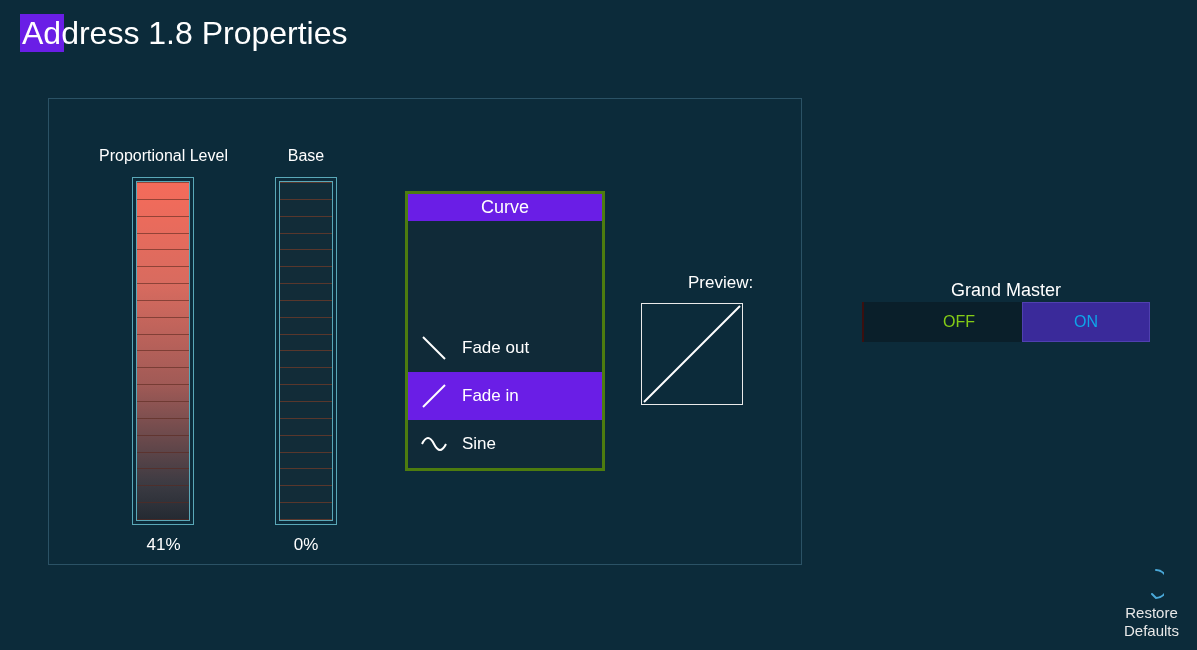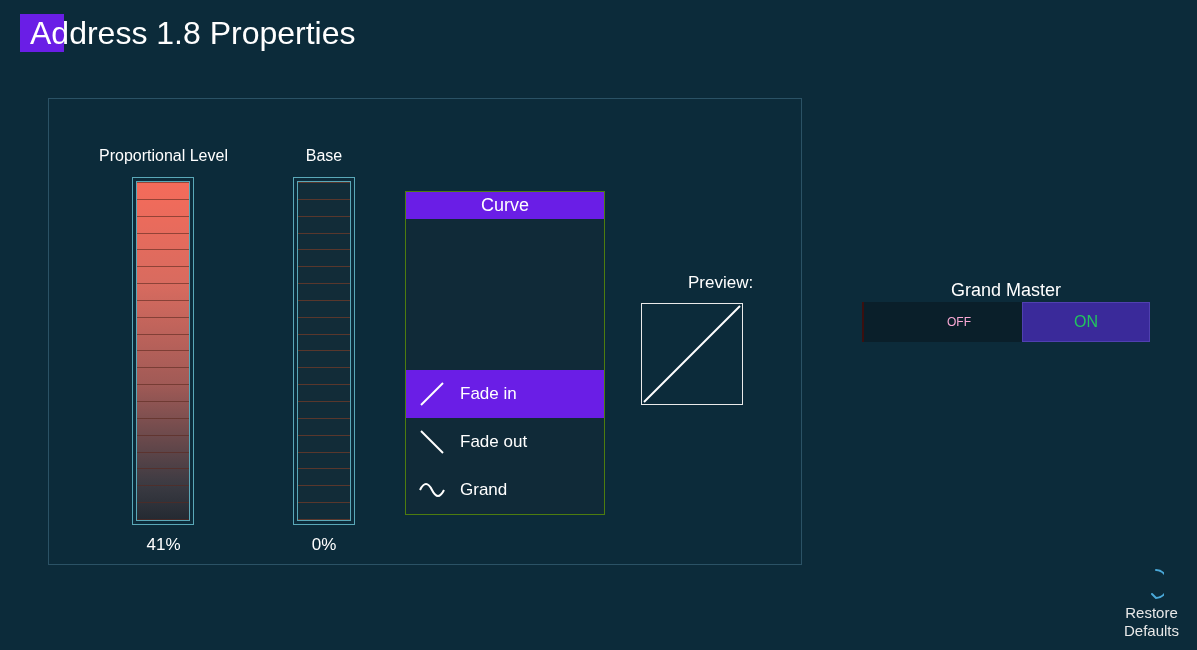--- a/index.html
+++ b/index.html
@@ -11,21 +11,20 @@
     color: #ffffff;
     position: relative;
     overflow: hidden;
   }
   .title-wrap {
     position: absolute;
     top: 14px;
     left: 20px;
     display: flex;
     align-items: center;
-    gap: 8px;
   }
   .title-badge {
     width: 44px;
     height: 38px;
     background: #6a1ee6;
     margin-right: -6px;
   }
   .title-text {
     font-size: 32px;
     font-weight: 300;
@@ -96,22 +95,22 @@
     margin-top: 10px;
     font-size: 17px;
     text-align: center;
   }
 
   .curve-panel {
     position: absolute;
     top: 92px;
     left: 356px;
     width: 200px;
-    height: 324px;
-    border: 1px solid #4d7c0f;
+    height: 280px;
+    border: 3px solid #4d7c0f;
     background: #102a38;
     display: flex;
     flex-direction: column;
   }
   .curve-header {
     background: #6a1ee6;
     color: #fefefe;
     text-align: center;
     font-size: 18px;
     padding: 3px 0;
@@ -166,34 +165,34 @@
   .gm-toggle {
     display: flex;
     height: 40px;
     background: #0a1f2a;
   }
   .gm-off {
     flex: 1;
     display: flex;
     align-items: center;
     justify-content: center;
-    font-size: 12px;
-    color: #f9a8d4;
+    font-size: 16px;
+    color: #84cc16;
     border-left: 2px solid #3a1010;
     cursor: pointer;
     padding-left: 32px;
   }
   .gm-on {
     flex: 1;
     display: flex;
     align-items: center;
     justify-content: center;
     font-size: 16px;
     background: #3a2a9a;
-    color: #22c55e;
+    color: #0ea5e9;
     border: 1px solid #5040b0;
     cursor: pointer;
   }
 
   .restore-group {
     position: absolute;
     bottom: 10px;
     right: 18px;
     display: flex;
     flex-direction: column;
@@ -248,21 +247,21 @@
             <div class="tick"></div>
             <div class="tick"></div>
             <div class="tick"></div>
           <div class="tick"></div>
         </div>
       </div>
     </div>
     <div class="slider-value">41%</div>
   </div>
 
-  <div class="slider-group" style="left:244px;">
+  <div class="slider-group" style="left:226px;">
     <div class="col-label">Base</div>
     <div class="slider-outer">
       <div class="slider-track">
         <div class="slider-ticks">
           <div class="tick-base"></div>
             <div class="tick-base"></div>
             <div class="tick-base"></div>
             <div class="tick-base"></div>
             <div class="tick-base"></div>
           <div class="tick-base"></div>
@@ -283,37 +282,37 @@
           <div class="tick-base"></div>
         </div>
       </div>
     </div>
     <div class="slider-value">0%</div>
   </div>
 
   <div class="curve-panel">
     <div class="curve-header">Curve</div>
     <div class="curve-spacer"></div>
+    <div class="curve-item">
+      <svg class="curve-icon" viewBox="0 0 28 28">
+          <line x1="3" y1="3" x2="25" y2="25" stroke="#ffffff" stroke-width="2"></line>
+        </svg>
+      <span>Fade out</span>
+    </div>
     <div class="curve-item selected">
       <svg class="curve-icon" viewBox="0 0 28 28">
           <line x1="3" y1="25" x2="25" y2="3" stroke="#ffffff" stroke-width="2"></line>
         </svg>
       <span>Fade in</span>
     </div>
     <div class="curve-item">
       <svg class="curve-icon" viewBox="0 0 28 28">
-          <line x1="3" y1="3" x2="25" y2="25" stroke="#ffffff" stroke-width="2"></line>
-        </svg>
-      <span>Fade out</span>
-    </div>
-    <div class="curve-item">
-      <svg class="curve-icon" viewBox="0 0 28 28">
           <path d="M2 14 Q 8 2 14 14 T 26 14" stroke="#ffffff" stroke-width="2" fill="none"></path>
         </svg>
-      <span>Grand</span>
+      <span>Sine</span>
     </div>
   </div>
 
   <div class="preview-label">Preview:</div>
   <div class="preview-box">
     <svg width="100" height="100" viewBox="0 0 100 100">
       <line x1="2" y1="98" x2="98" y2="2" stroke="#ffffff" stroke-width="2"></line>
     </svg>
   </div>
 

